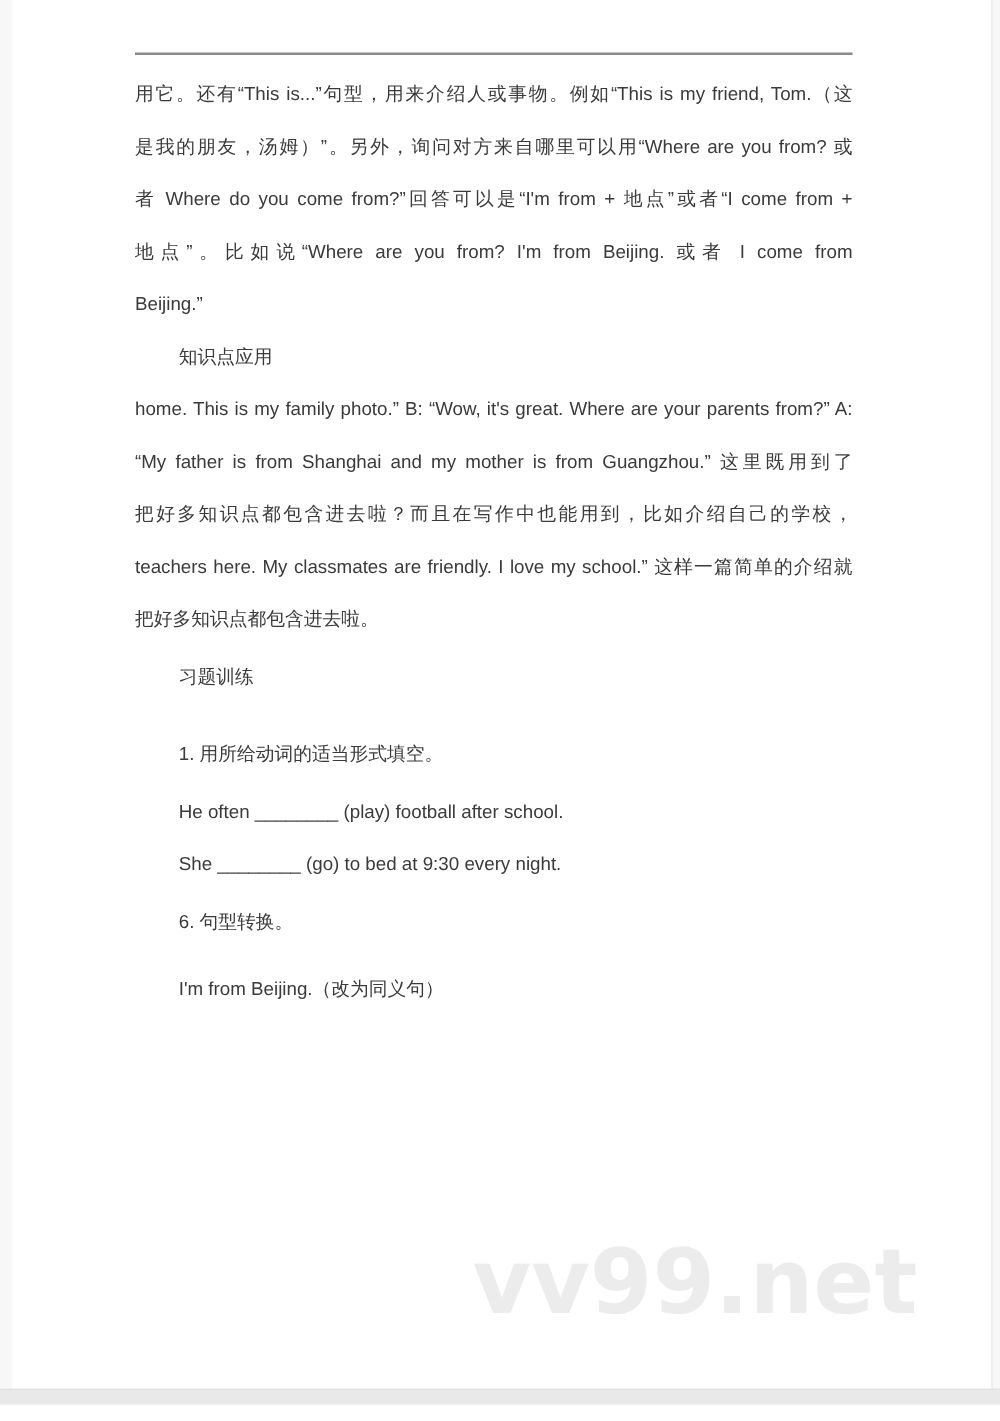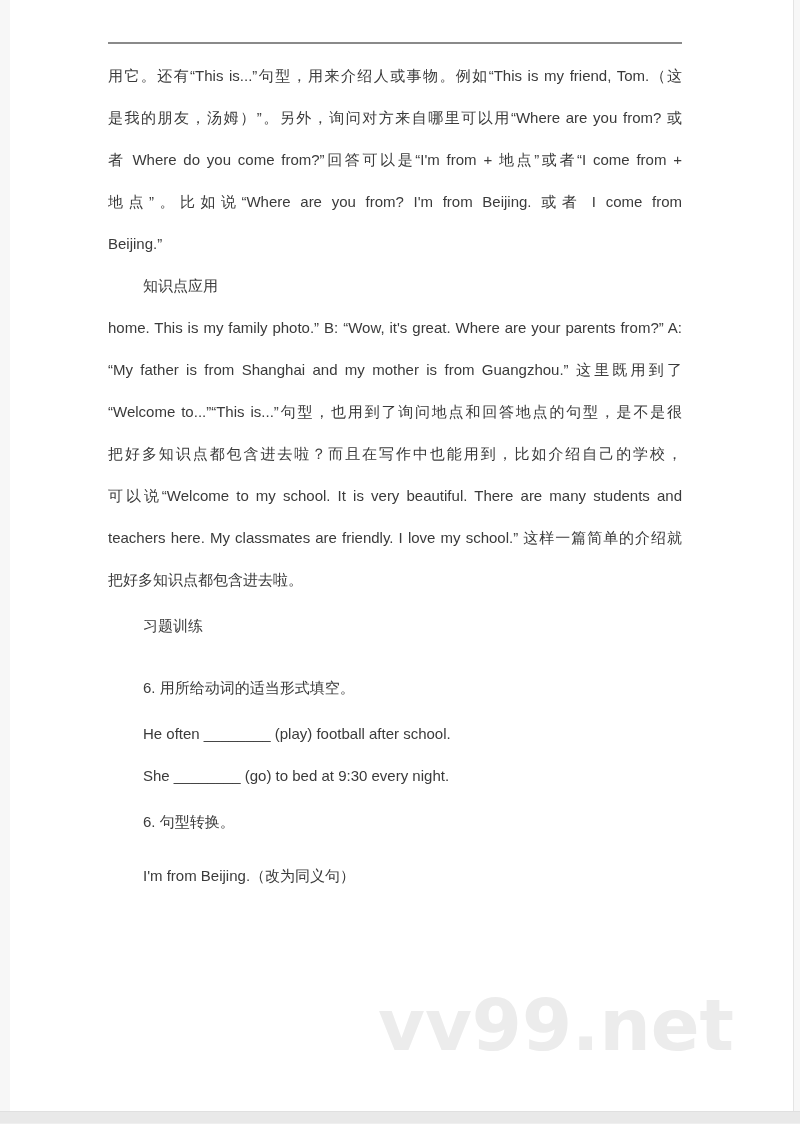--- a/index.html
+++ b/index.html
@@ -100,27 +100,25 @@
       <div class="rule"></div>
       <div class="lines">
         <div class="l fill">用它。还有“This is...”句型，用来介绍人或事物。例如“This is my friend, Tom.（这</div>
         <div class="l fill">是我的朋友，汤姆）”。另外，询问对方来自哪里可以用“Where are you from? 或</div>
         <div class="l fill">者 Where do you come from?”回答可以是“I'm from + 地点”或者“I come from +</div>
         <div class="l fill">地点”。比如说“Where are you from? I'm from Beijing. 或者 I come from</div>
         <div class="l">Beijing.”</div>
         <div class="l ind">知识点应用</div>
         <div class="l fill">home. This is my family photo.” B: “Wow, it's great. Where are your parents from?” A:</div>
         <div class="l fill">“My father is from Shanghai and my mother is from Guangzhou.” 这里既用到了</div>
-        <div class="l fill">“Welcome to...”“This is...”句型，也用到了询问地点和回答地点的句型，是不是很</div>
         <div class="l fill">把好多知识点都包含进去啦？而且在写作中也能用到，比如介绍自己的学校，</div>
-        <div class="l fill">可以说“Welcome to my school. It is very beautiful. There are many students and</div>
         <div class="l fill">teachers here. My classmates are friendly. I love my school.” 这样一篇简单的介绍就</div>
         <div class="l">把好多知识点都包含进去啦。</div>
         <div class="l ind g4">习题训练</div>
-        <div class="l ind g20">6. 用所给动词的适当形式填空。</div>
+        <div class="l ind g20">1. 用所给动词的适当形式填空。</div>
         <div class="l ind g4">He often ________ (play) football after school.</div>
         <div class="l ind">She ________ (go) to bed at 9:30 every night.</div>
         <div class="l ind g4">6. 句型转换。</div>
         <div class="l ind g12">I'm from Beijing.（改为同义句）</div>
       </div>
     </div>
     <div class="watermark">vv99.net</div>
   </div>
 
   <div class="page-gap"></div>

